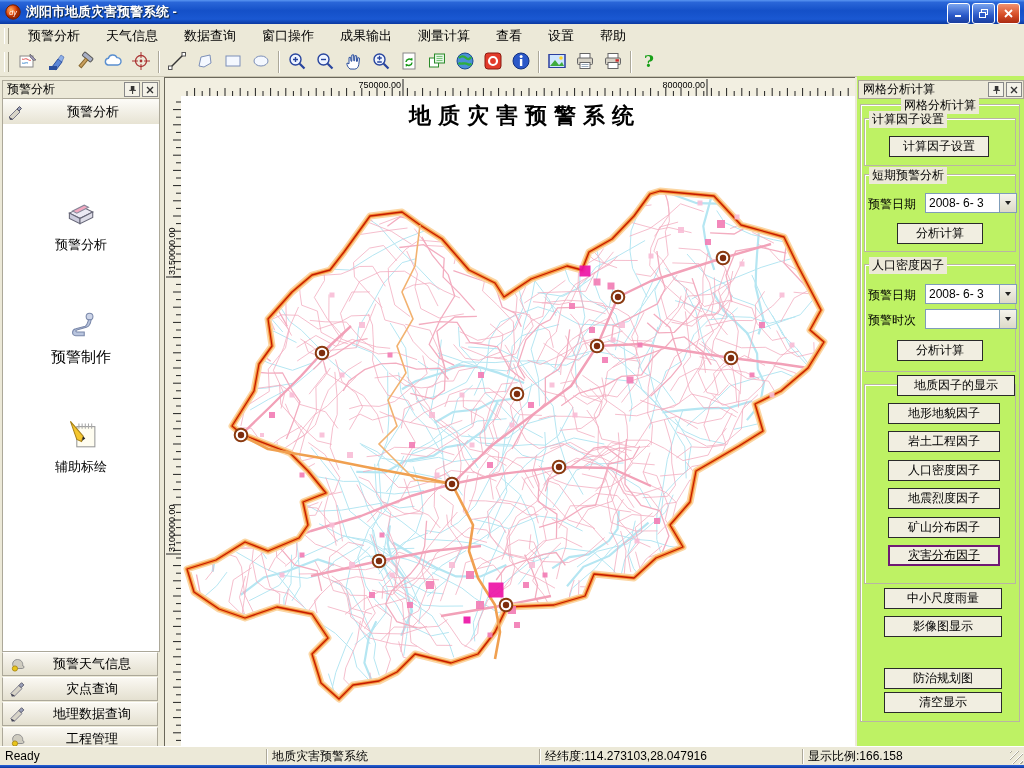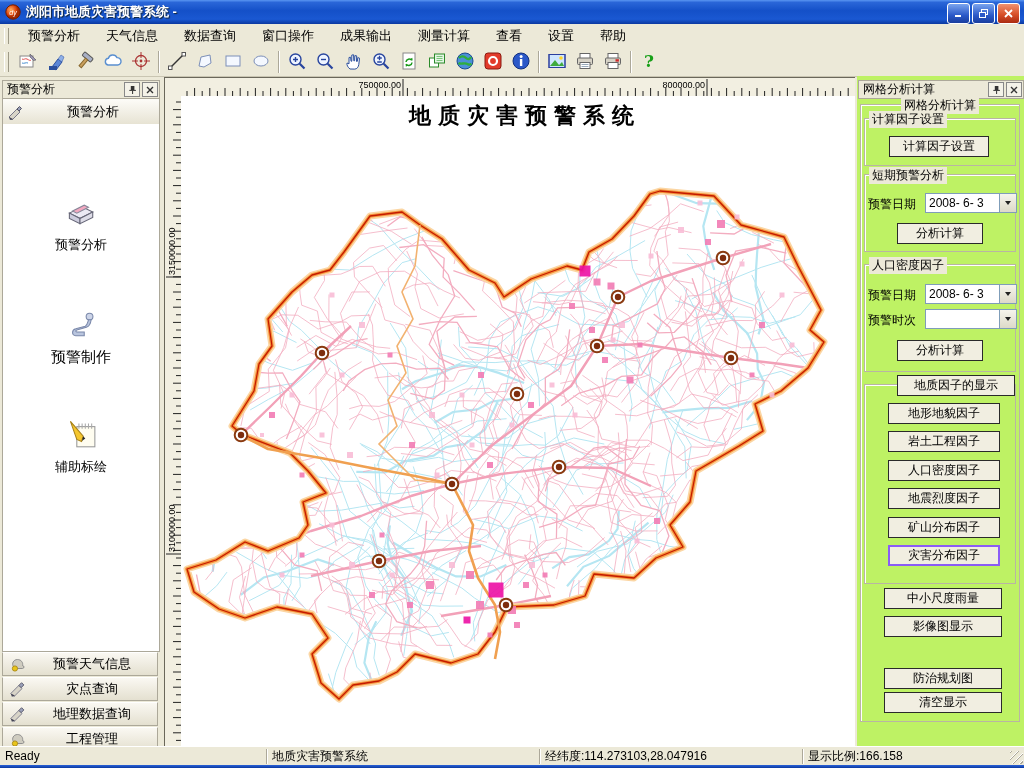--- a/index.html
+++ b/index.html
@@ -44,21 +44,21 @@
   .corner{position:absolute;left:164px;top:77px;width:17px;height:19px;background:#f2efe1;border:1px solid #6a675a;}
   .hruler{position:absolute;left:181px;top:77px;width:674px;height:19px;background:#f2efe1;border-top:1px solid #6a675a;border-bottom:1px solid #222;}
   .vruler{position:absolute;left:164px;top:96px;width:17px;height:650px;background:#f2efe1;border-left:1px solid #6a675a;border-right:1px solid #222;}
   .mapcanvas{position:absolute;left:181px;top:96px;width:674px;height:650px;background:#fff;}
   
   .rp{position:absolute;left:857px;top:76px;width:167px;height:670px;background:#bef264;}
   .grp{position:absolute;border:1px solid #b9b5a3;box-shadow:1px 1px 0 #fff inset;}
   .lgd{position:absolute;top:-8px;background:#ECE9D8;padding:0 3px;font-size:12px;white-space:nowrap;}
   .xbtn{position:absolute;background:#f1eee1;border:1px solid #2a2a2a;text-align:center;font-size:12px;
     height:21px;line-height:19px;box-sizing:border-box;cursor:default;}
-  .xbtn.active{border:2px solid #8b5cf6;line-height:17px;}
+  .xbtn.active{border:2px solid #701a75;line-height:17px;text-decoration:underline;}
   .flabel{position:absolute;font-size:12px;white-space:nowrap;}
   .combo{position:absolute;height:20px;background:#fff;border:1px solid #7f9db9;box-sizing:border-box;display:flex;}
   .combo .cval{flex:1;font-size:12px;line-height:18px;padding-left:3px;overflow:hidden;white-space:nowrap;}
   .combo .cbtn{width:16px;background:linear-gradient(180deg,#f6f4ec,#ddd9c8);border-left:1px solid #7f9db9;display:flex;align-items:center;justify-content:center;}
   .carrow{width:0;height:0;border-left:3.5px solid transparent;border-right:3.5px solid transparent;border-top:4.5px solid #222;}
   
   .statusbar{position:absolute;left:0;top:746px;width:1024px;height:19px;background:#ECE9D8;border-top:1px solid #fff;font-size:12px;}
   .sb-field{position:absolute;top:2px;height:15px;line-height:15px;white-space:nowrap;overflow:hidden;}
   .sb-sep{position:absolute;top:2px;width:1px;height:15px;background:#aca899;border-right:1px solid #fff;}
   .sb-grip{position:absolute;right:1px;top:4px;width:13px;height:13px;

